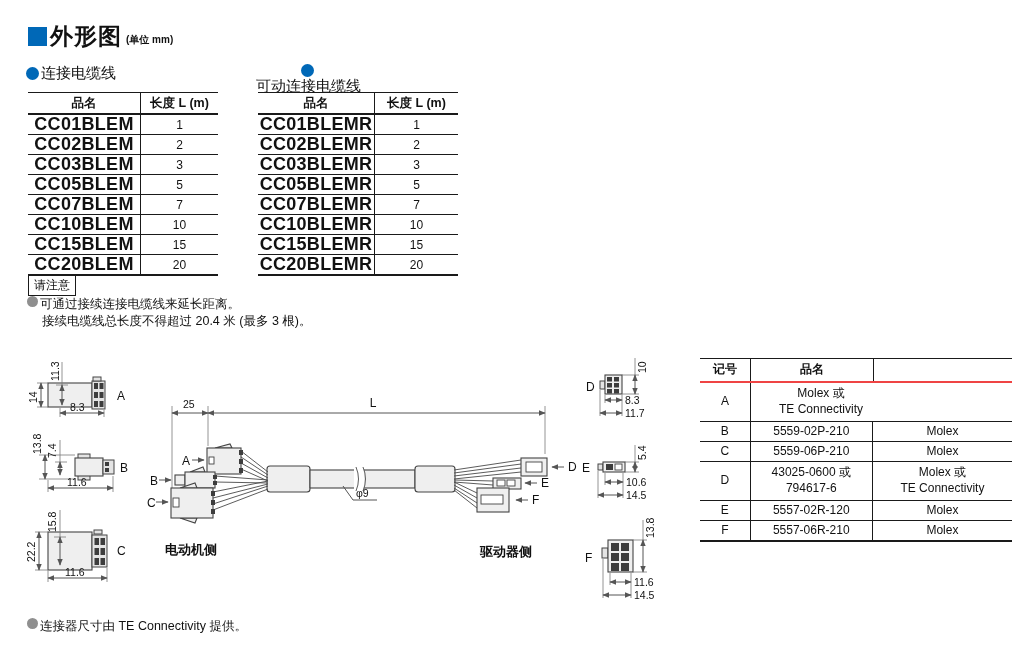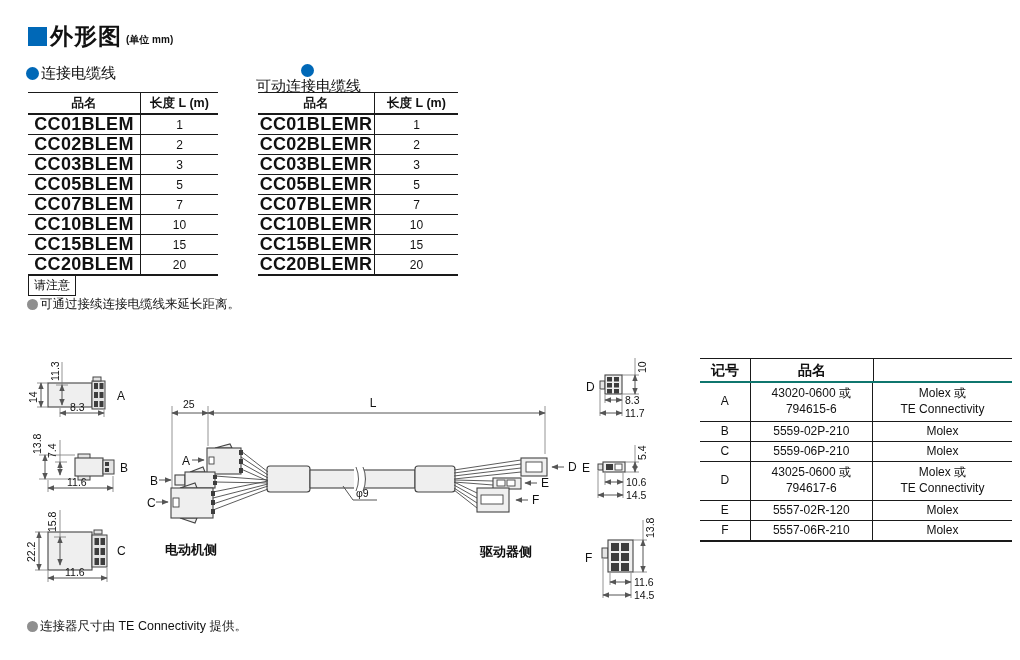--- a/index.html
+++ b/index.html
@@ -24,29 +24,29 @@
   .ctable .trow{display:flex;height:19px;align-items:center;border-bottom:1px solid #1a1a1a;}
   .ctable .trow:last-child{border-bottom:none;}
   .ctable .thead{border-bottom:2px solid #1a1a1a;font-weight:bold;height:20px;font-size:12.5px;}
   .ctable .c1{border-right:1px solid #1a1a1a;text-align:center;height:100%;display:flex;align-items:center;justify-content:center;}
   .ctable .c2{flex:1;text-align:center;height:100%;display:flex;align-items:center;justify-content:center;}
   .t1 .c1{width:112px;} .t2 .c1{width:116px;}
   .ctable .trow:not(.thead) .c1{font-weight:bold;font-size:18px;letter-spacing:0.3px;}
 
   
   .caution{border:1px solid #1a1a1a;font-size:12px;padding:1px 5px;display:inline-block;}
-  .note{display:flex;align-items:center;font-size:12.5px;}
+  .note{display:flex;align-items:flex-start;font-size:12.5px;}
   .note .dot{margin-right:2px;}
   .note-ind{font-size:12.5px;padding-left:15px;}
 
   
   .ktable{border-top:1px solid #1a1a1a;border-bottom:2px solid #1a1a1a;font-size:12px;}
   .ktable .krow{display:flex;border-bottom:1px solid #1a1a1a;align-items:center;}
   .ktable .krow:last-child{border-bottom:none;}
-  .ktable .khead{border-bottom:2px solid #0f766e;font-weight:bold;height:22px;font-size:14px;}
+  .ktable .khead{border-bottom:2px solid #ef4444;font-weight:bold;height:22px;font-size:12px;}
   .ktable .krow{height:19px;}
   .ktable .krow.two{height:38px;}
   .ktable .khead{height:22px;}
   .kc{height:100%;display:flex;flex-direction:column;align-items:center;justify-content:center;line-height:1.3;}
   .km{width:50px;border-right:1px solid #1a1a1a;}
   .kp{width:122px;border-right:1px solid #1a1a1a;}
   .kk{width:140px;}
   .kc span{display:block;text-align:center;}
 
   
@@ -160,32 +160,29 @@
       </div>
   </div>
 
   <div class="abs" style="left:28px;top:275px;">
     <span class="caution">请注意</span>
   </div>
   <div class="abs note" style="left:27px;top:296px;">
     <span class="dot gray"></span>
     <span>可通过接续连接电缆线来延长距离。</span>
   </div>
+  <div class="abs note-ind" style="left:27px;top:313px;">接续电缆线总长度不得超过 20.4 米 (最多 3 根)。</div>
 
   <div class="abs ktable" style="left:700px;top:358px;width:312px;">
     <div class="krow khead">
       <div class="kc km">记号</div>
       <div class="kc kp">品名</div>
     </div>
     <div class="krow two">
       <div class="kc km">A</div>
-      <div class="kc kp">
-          <span>43020-0600 或</span>
-          <span>794615-6</span>
-        </div>
       <div class="kc kk">
           <span>Molex 或</span>
           <span>TE Connectivity</span>
         </div>
     </div>
     <div class="krow">
       <div class="kc km">B</div>
       <div class="kc kp">
           <span>5559-02P-210</span>
         </div>

